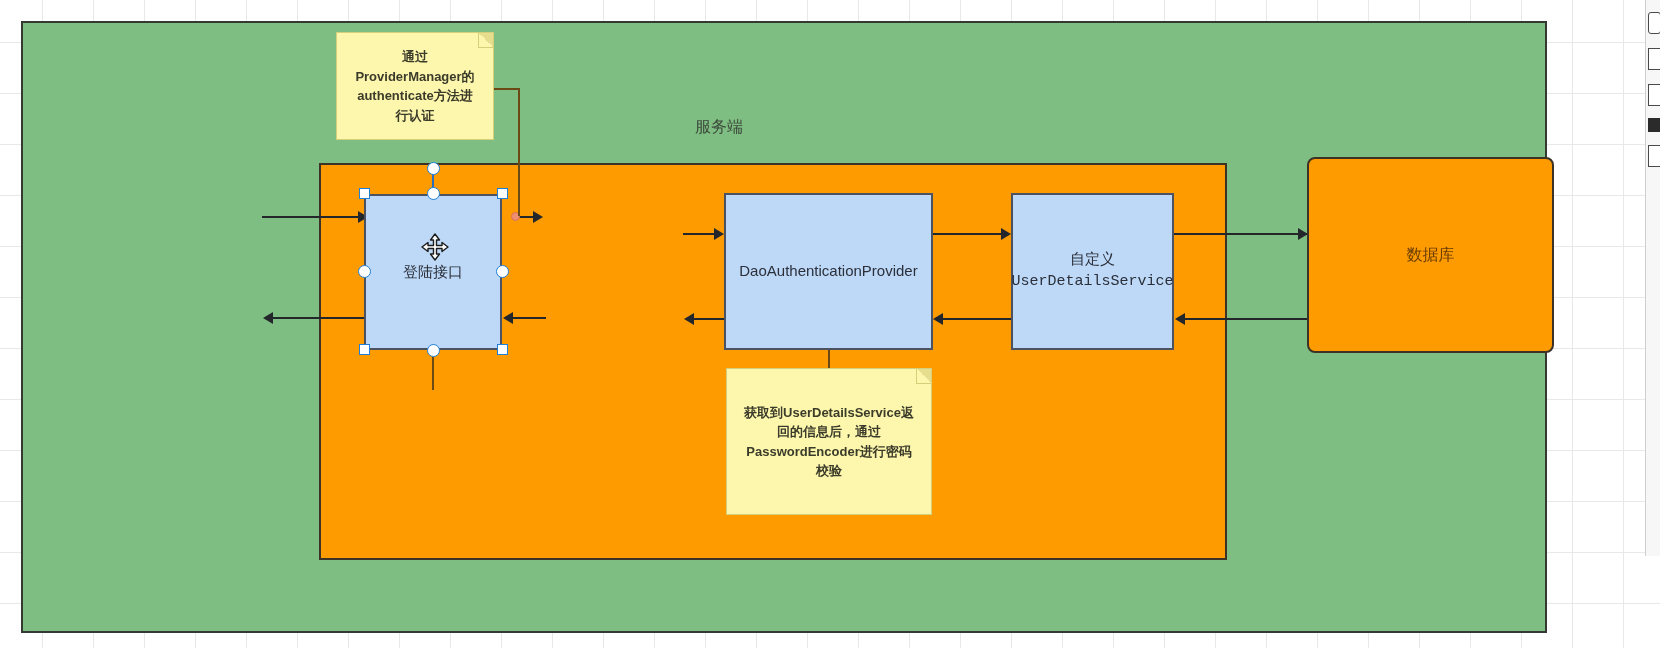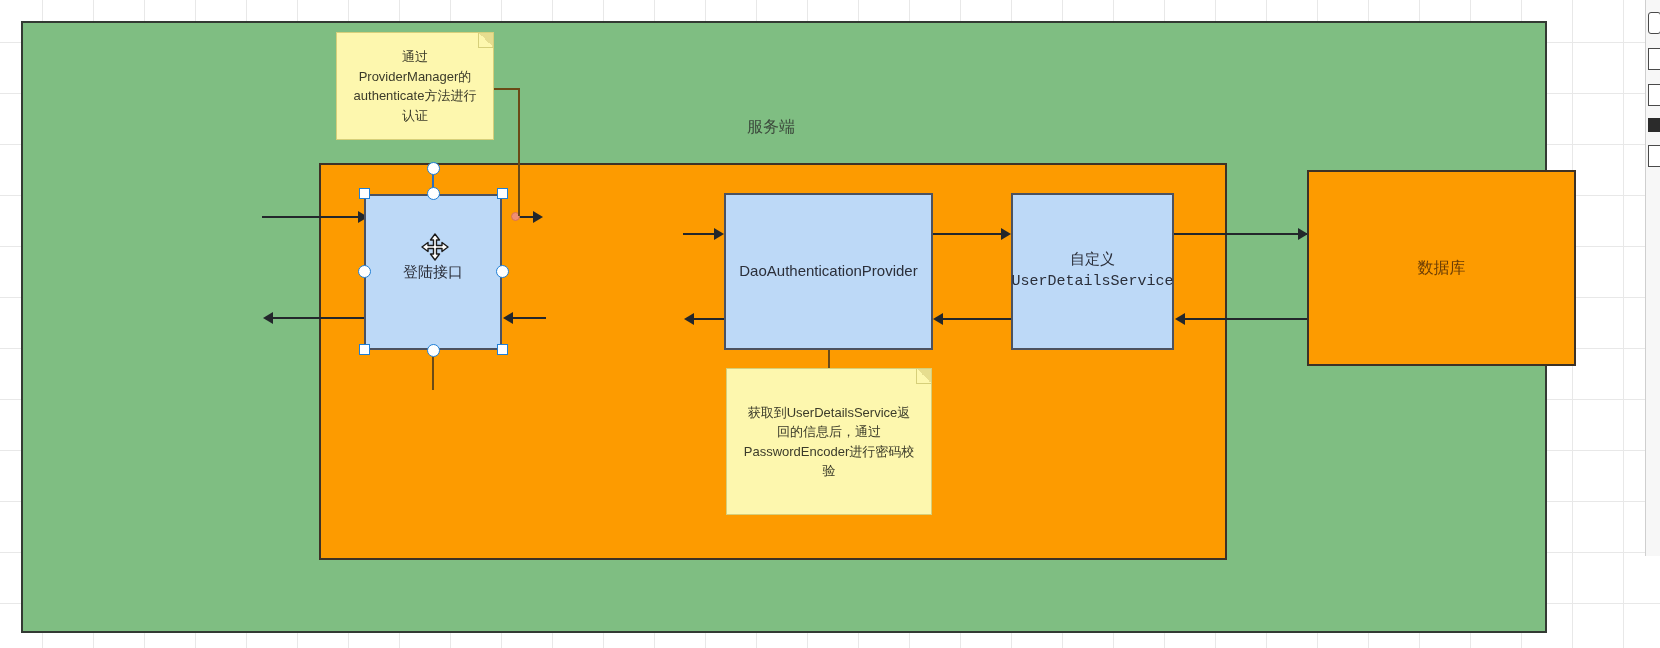--- a/index.html
+++ b/index.html
@@ -30,20 +30,21 @@
   .blue-box{background:#bdd9f7;border:2px solid #4c5260;color:#2b2f3a;font-size:15px;}
   .title-label{position:absolute;color:#3c4a3c;font-size:16px;}
 
   
   .note{
     position:absolute;box-sizing:border-box;
     background:#fdf7ae;border:1px solid #d6cf7a;
     color:#3b3b2a;font-size:13px;line-height:1.5;
     display:flex;align-items:center;justify-content:center;text-align:center;
     padding:0 16px;
+    font-weight:bold;
   }
   .note .fold{
     position:absolute;top:0;right:0;width:14px;height:14px;
     background:linear-gradient(225deg,#e6dd8f 0 50%, transparent 50%);
     border-left:1px solid #d6cf7a;border-bottom:1px solid #d6cf7a;
   }
   .note-text{display:block;white-space:pre-line;}
 
   
   .ln{position:absolute;background:#23272b;}
@@ -77,21 +78,21 @@
 </style>
 </head>
 <body>
 
 <div id="stage">
 
   <div class="grid"></div>
 
   <div class="shape green-container" style="left:21px;top:21px;width:1526px;height:612px;"></div>
 
-  <div class="title-label" style="left:695px;top:117px;width:100px;text-align:right;">服务端</div>
+  <div class="title-label" style="left:695px;top:117px;width:100px;text-align:left;">服务端</div>
 
   <div class="shape orange-container" style="left:319px;top:163px;width:908px;height:397px;"></div>
 
   <div class="ln lnh" style="left:262px;top:216px;width:98px;"></div>
   <div class="arrow right" style="left:358px;top:211px;"></div>
 
   <div class="ln lnh" style="left:272px;top:317px;width:92px;"></div>
   <div class="arrow left" style="left:263px;top:312px;"></div>
 
   <div class="ln lnh" style="left:515px;top:216px;width:20px;"></div>
@@ -135,21 +136,21 @@
 
   <div class="shape blue-box" style="left:724px;top:193px;width:209px;height:157px;">
     <span>DaoAuthenticationProvider</span>
   </div>
 
   <div class="shape blue-box" style="left:1011px;top:193px;width:163px;height:157px;font-family:Liberation Mono, monospace;">
     <span class="note-text">自定义
 UserDetailsService</span>
   </div>
 
-  <div class="shape orange-box" style="left:1307px;top:170px;width:269px;height:196px;">
+  <div class="shape orange-box" style="left:1307px;top:157px;width:247px;height:196px;border-radius:8px;">
     <span>数据库</span>
   </div>
 
   <div class="note" style="left:336px;top:32px;width:158px;height:108px;">
     <span class="fold"></span>
     <span>通过ProviderManager的authenticate方法进行认证</span>
   </div>
 
 
   <div class="note" style="left:726px;top:368px;width:206px;height:147px;">

